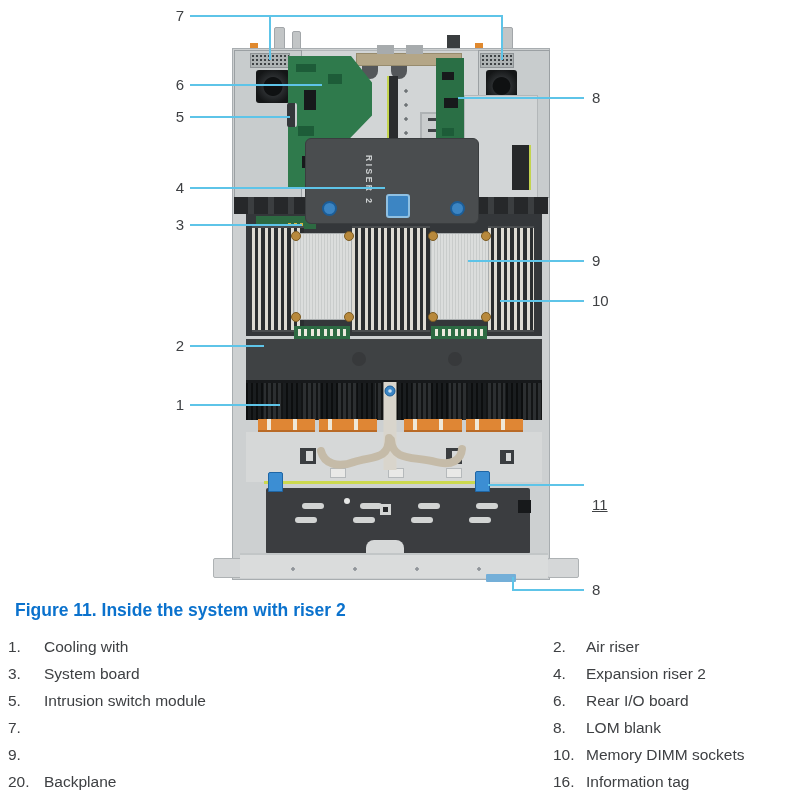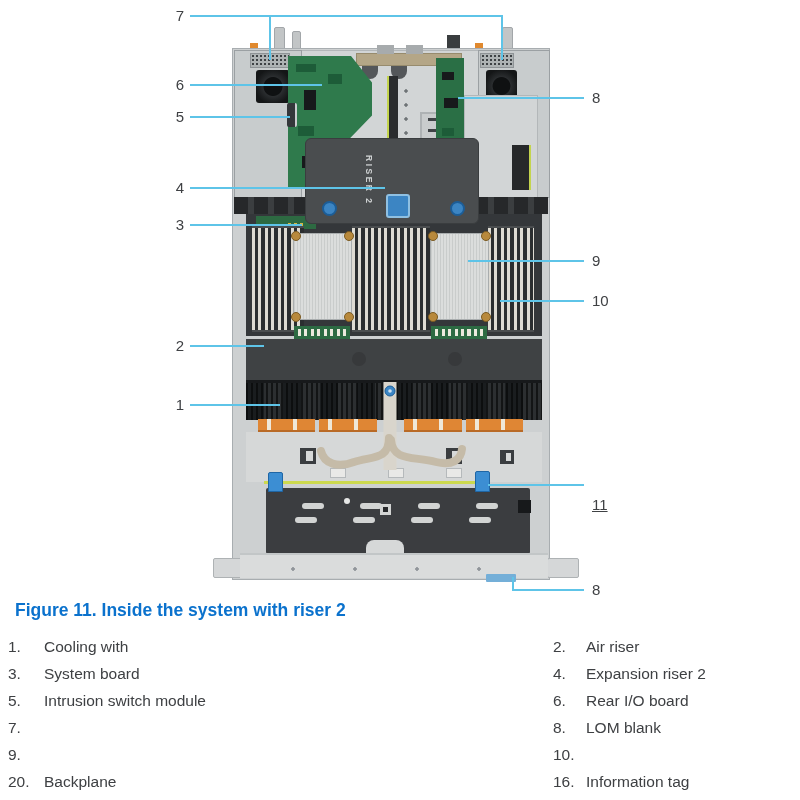--- a/index.html
+++ b/index.html
@@ -280,20 +280,21 @@
           <span class="lg-num">8.</span>
           <span>LOM blank</span>
         </div>
     </div>
     <div class="lg-row">
       <div class="lg-cell lft">
           <span class="lg-num">9.</span>
         </div>
       <div class="lg-cell rgt">
           <span class="lg-num">10.</span>
+          <span>Memory DIMM sockets</span>
         </div>
     </div>
     <div class="lg-row">
       <div class="lg-cell lft">
           <span class="lg-num">20.</span>
           <span>Backplane</span>
         </div>
       <div class="lg-cell rgt">
           <span class="lg-num">16.</span>
           <span>Information tag</span>

